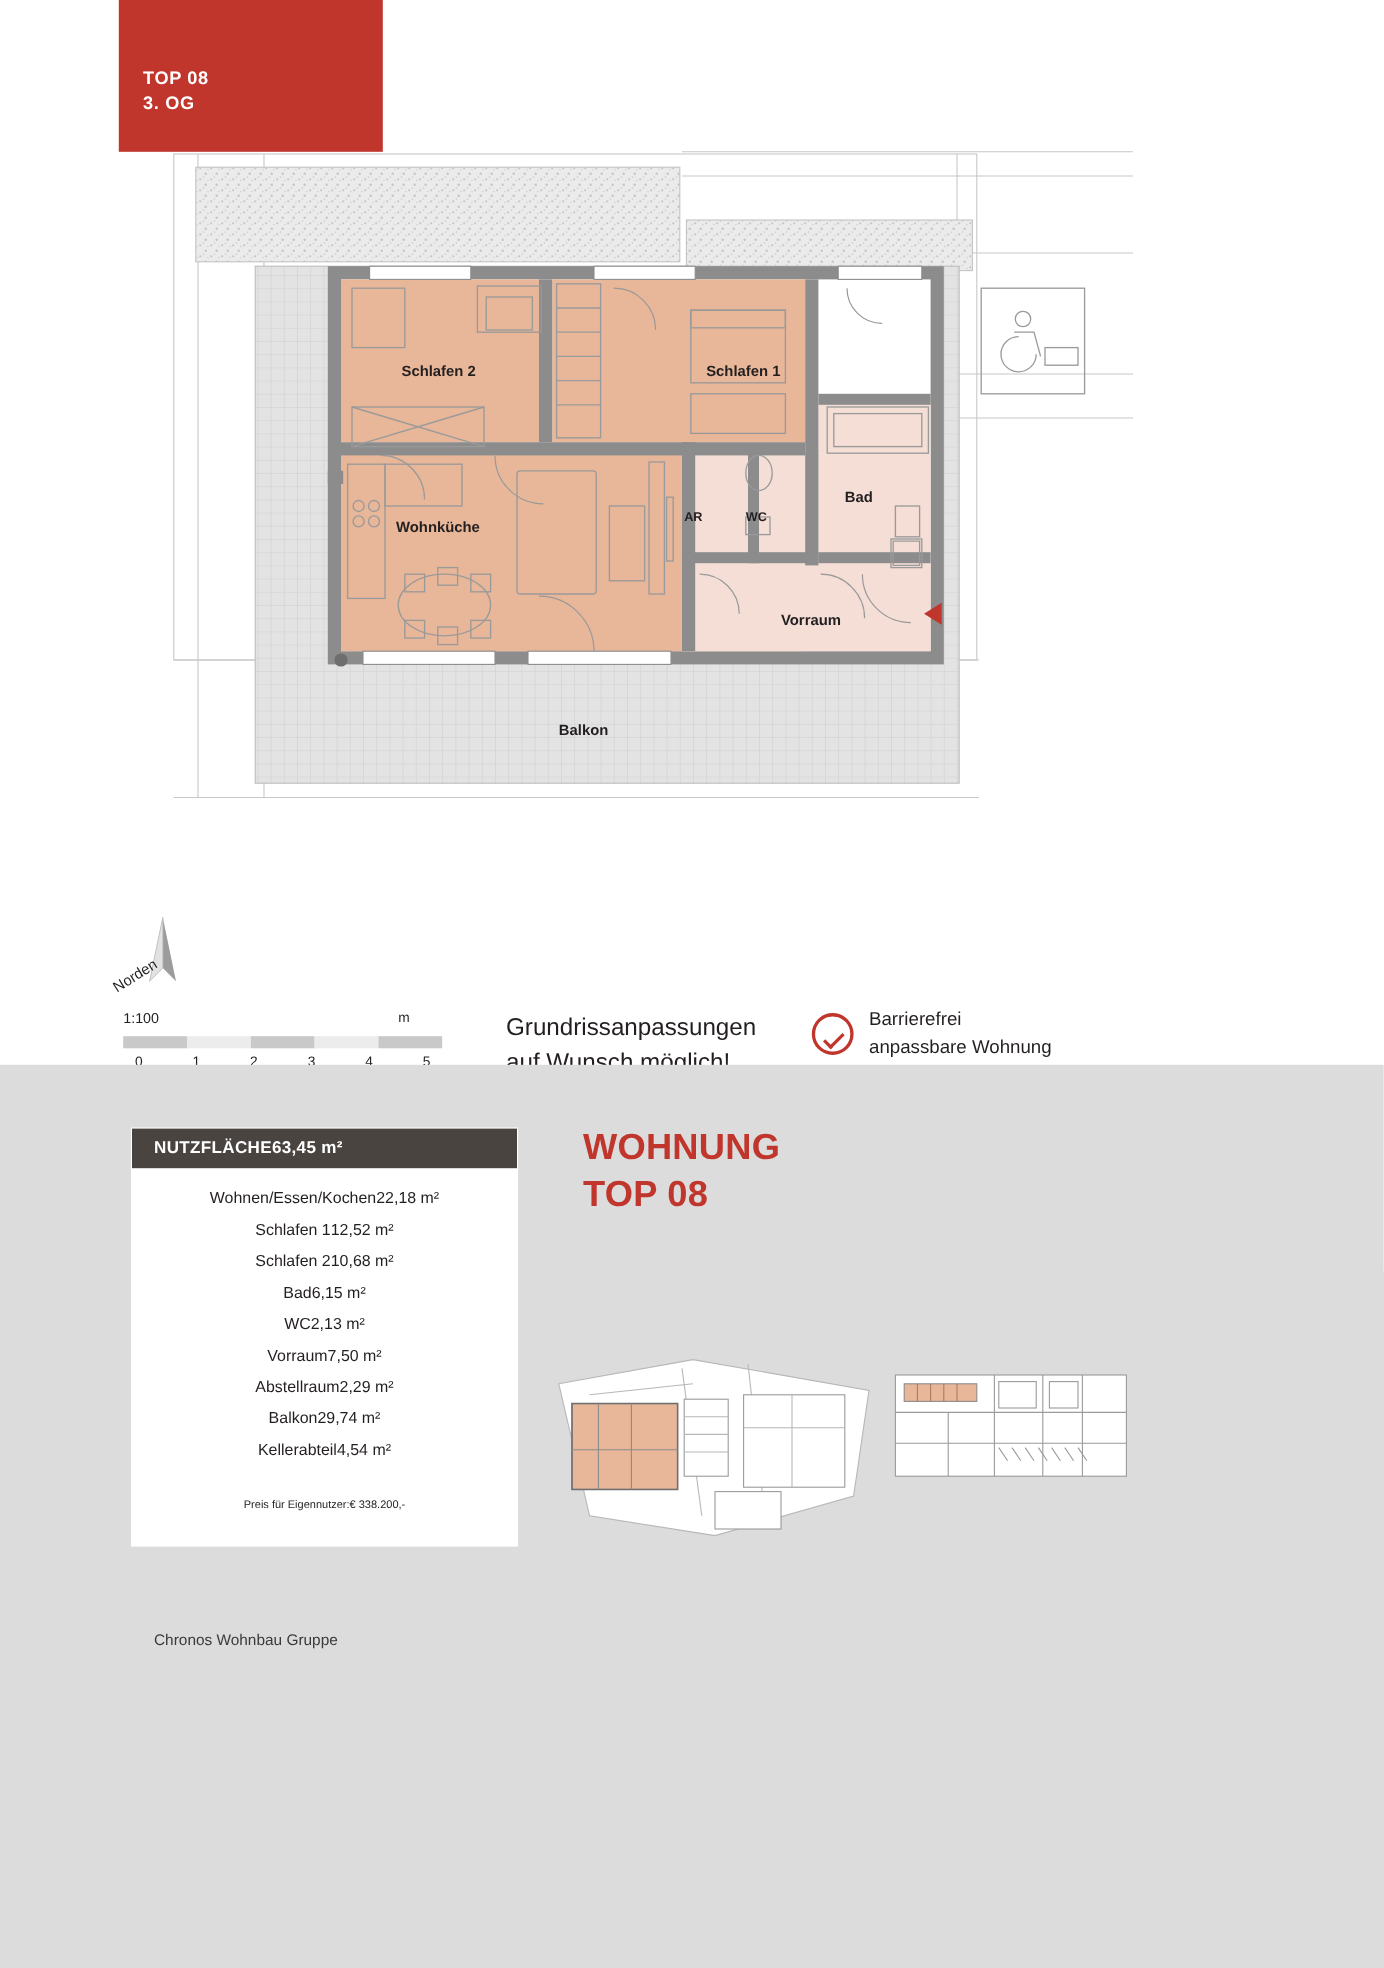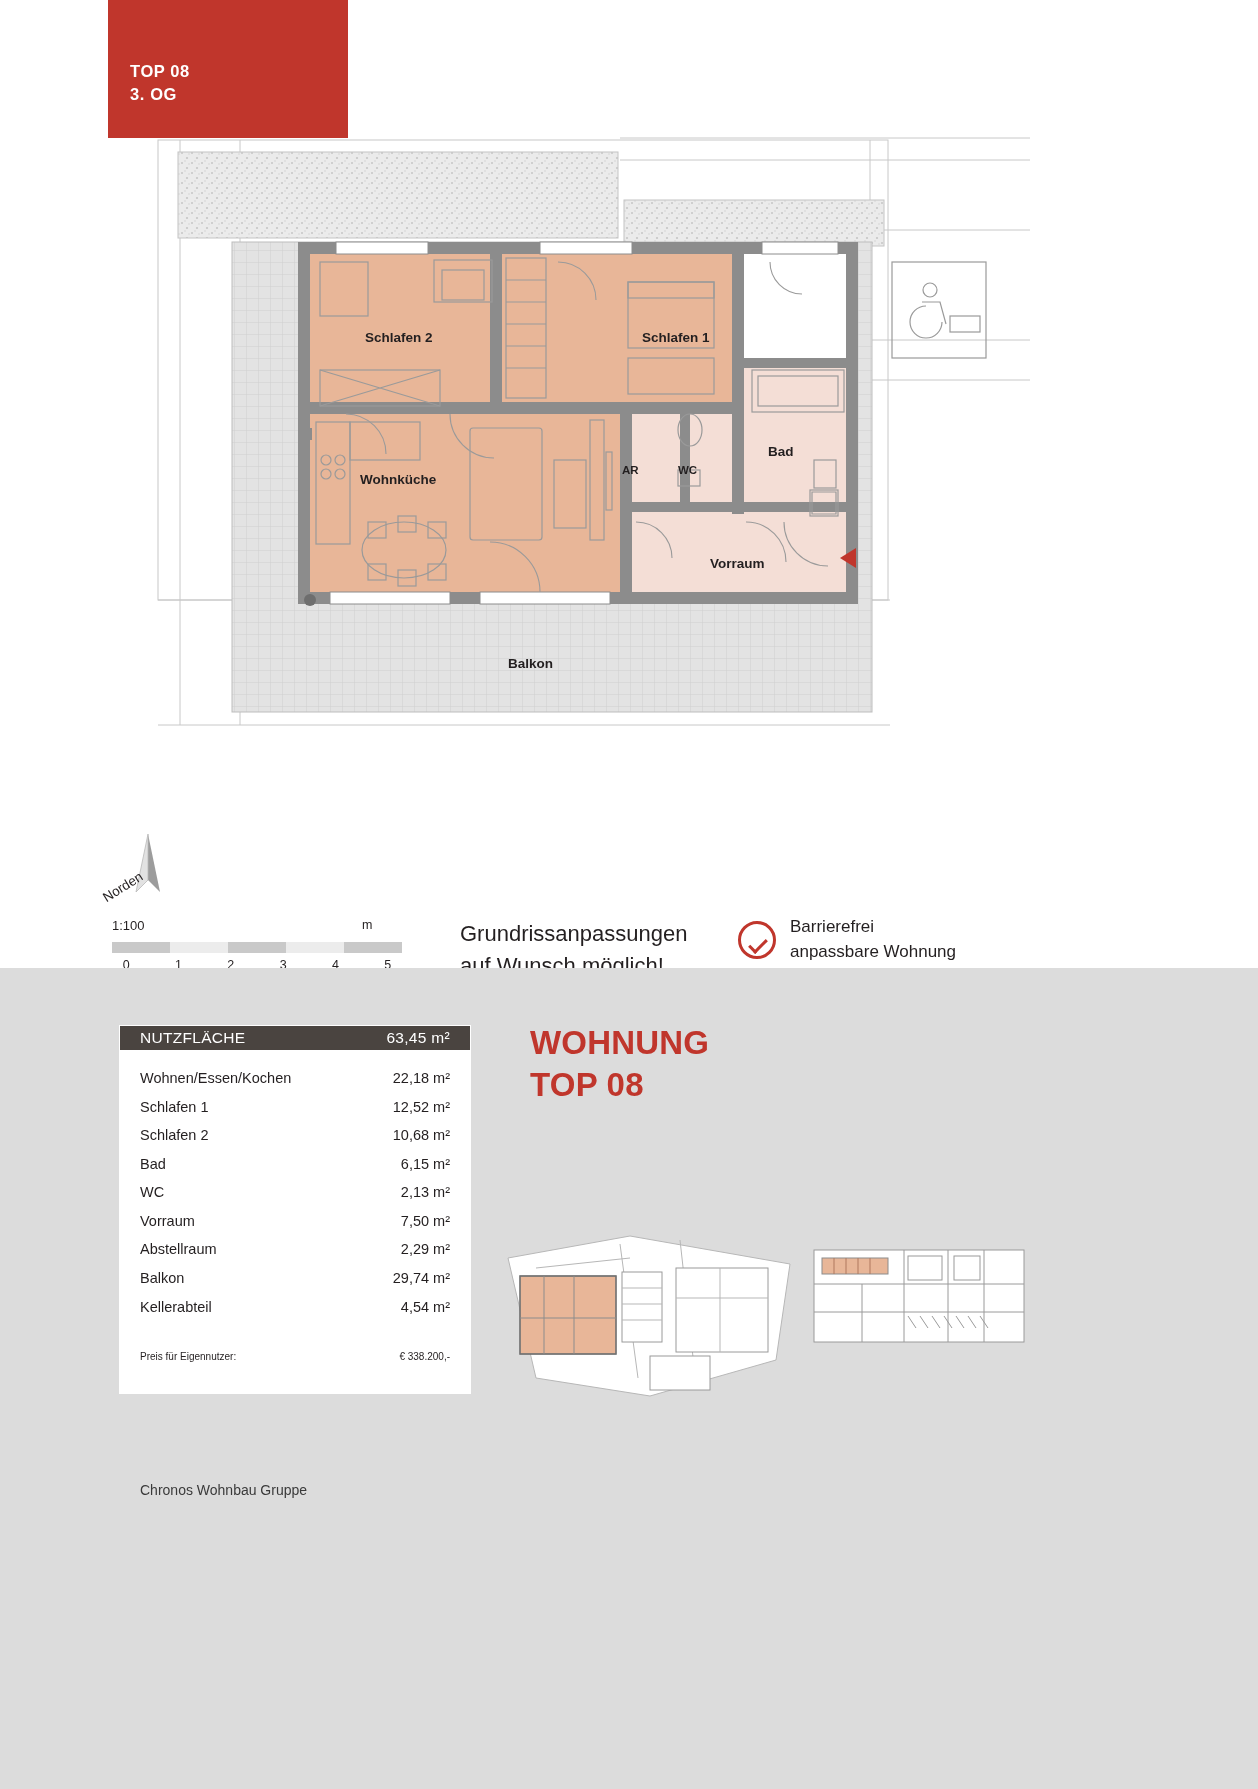--- a/index.html
+++ b/index.html
@@ -98,28 +98,27 @@
   }
 
   
   .card {
     position: absolute; left: 120px; top: 1026px;
     width: 350px; background: #ffffff;
     box-shadow: 0 0 0 1px #ffffff;
   }
   .card-head {
     background: #4a4440; color: #ffffff;
-    height: 24px; display: flex; align-items: center;
-    justify-content: space-between;
+    height: 36px; display: flex; align-items: center;
     padding: 0 20px;
-    font-size: 15.5px; font-weight: normal; letter-spacing: 0.3px;
+    font-size: 15.5px; font-weight: bold; letter-spacing: 0.3px;
   }
   .card-body { padding: 14px 20px 26px 20px; }
   .row {
-    display: flex; justify-content: space-between;
+    display: flex; justify-content: center;
     font-size: 14.5px; line-height: 1.97;
     color: #231f20;
   }
   .row .lbl { white-space: nowrap; }
   .row .val { white-space: nowrap; }
   .row.price { margin-top: 26px; font-size: 10px; }
 
   
   .wohnung-title {
     position: absolute; left: 530px; top: 1022px;

